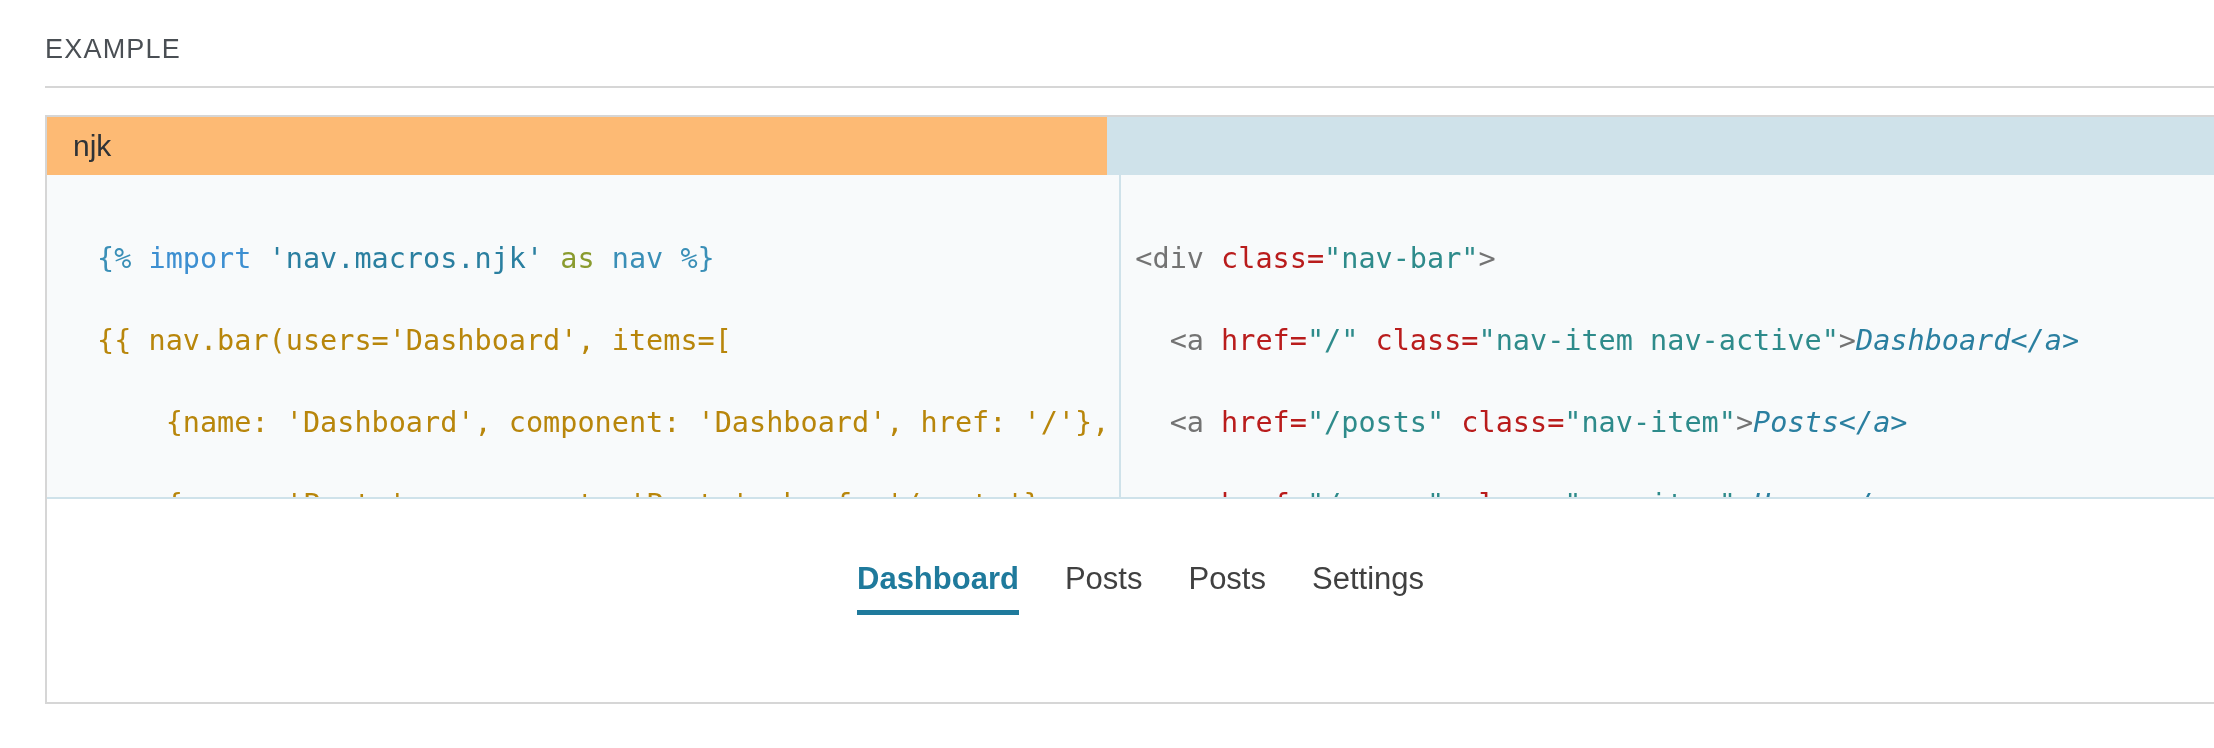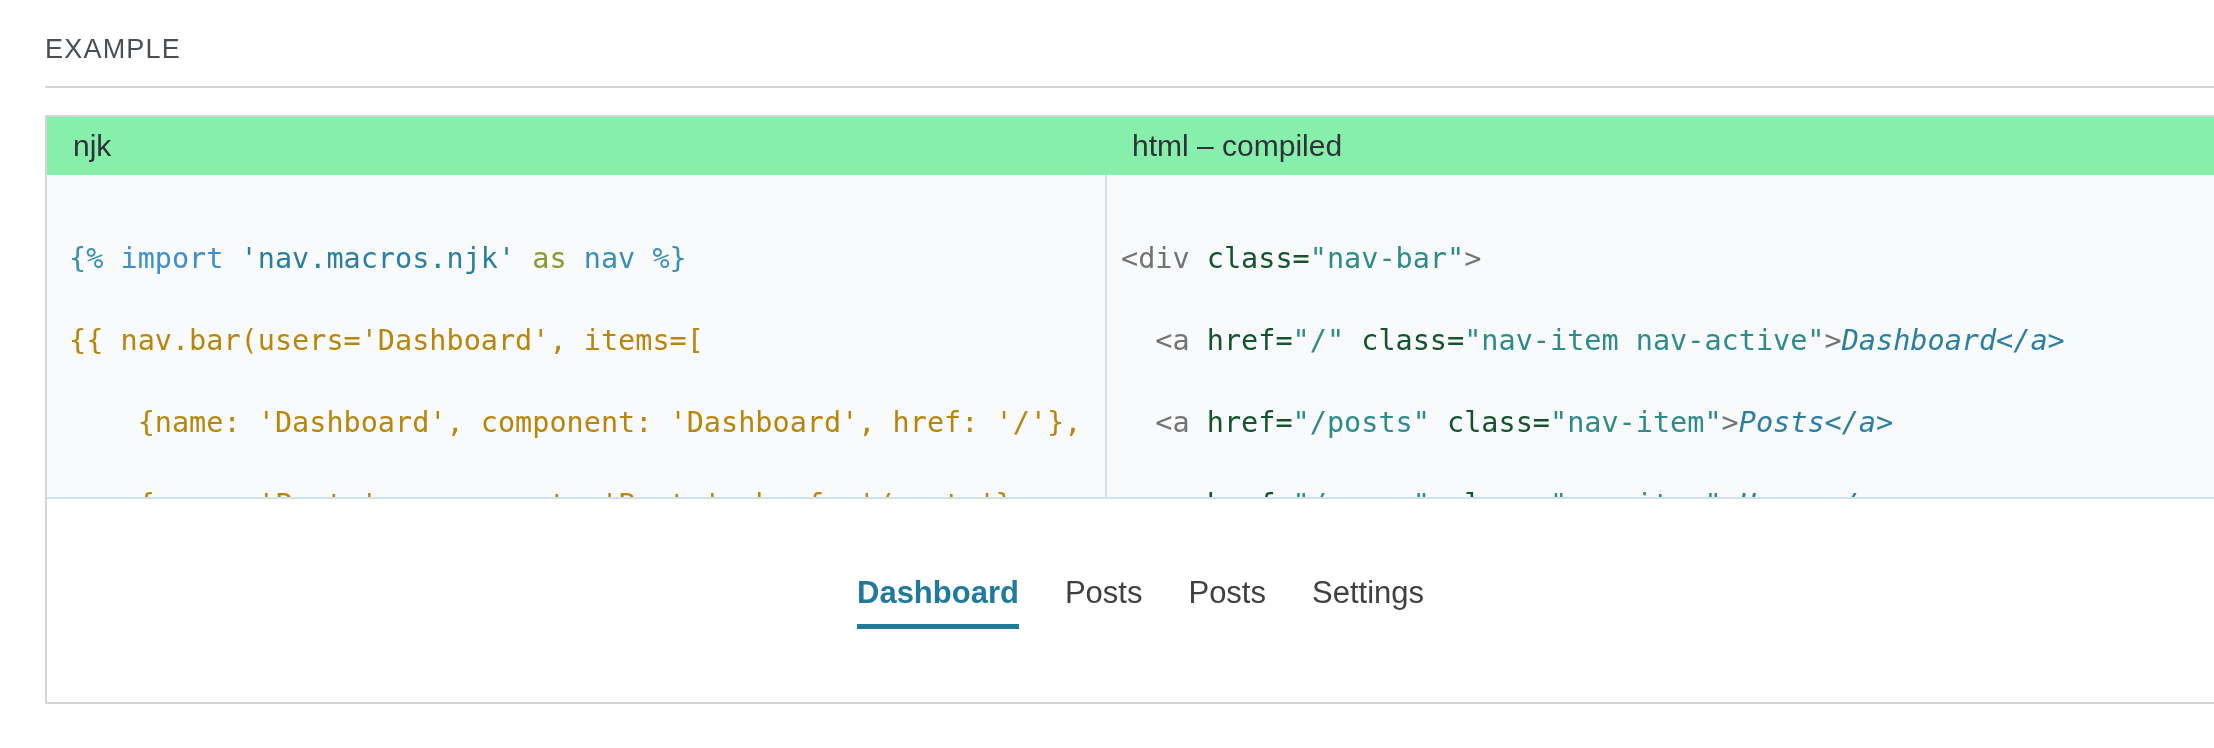--- a/index.html
+++ b/index.html
@@ -60,35 +60,36 @@
   .panes-header {
     display: flex;
     height: 58px;
     background: #cfe2ea;
   }
   .pane-head {
     box-sizing: border-box;
     display: flex;
     align-items: center;
     height: 58px;
-    background: #86efac;
+    background: #fdba74;
     color: #2f3337;
     font-size: 30px;
     padding-left: 26px;
     white-space: nowrap;
   }
   .pane-head.left  { width: 1060px; }
   .pane-head.right { width: 1109px; }
 
   
   .panes-body {
     display: flex;
     height: 322px;
     background: #f8fafb;
     border-bottom: 2px solid #cfe2ea;
+    padding-left: 28px;
   }
   .pane {
     box-sizing: border-box;
     height: 322px;
     background: #f8fafb;
     overflow: hidden;
     position: relative;
   }
   .pane.left  { width: 1060px; border-right: 2px solid #cfe2ea; }
   .pane.right { width: 1107px; }
@@ -107,34 +108,34 @@
   .code .line { height: 41px; white-space: pre; }
 
   
   .t-punct   { color: #3a8fb7; }
   .t-kw      { color: #3d8fd1; }
   .t-str     { color: #2a7fa0; }
   .t-op      { color: #8a9b2e; }
   .t-name    { color: #3a8fb7; }
   .t-gold    { color: #b8860b; }
   .t-tag     { color: #737373; }
-  .t-attr    { color: #14532d; }
+  .t-attr    { color: #b91c1c; }
   .t-val     { color: #2e8b8b; }
   .t-text    { color: #2a7fa0; font-style: italic; }
 
   
   .preview {
     height: 205px;
     background: #ffffff;
     position: relative;
   }
   .nav-bar {
     position: absolute;
     left: 810px;
-    top: 76px;
+    top: 62px;
     display: flex;
     align-items: flex-start;
     gap: 46px;
   }
   .nav-item {
     font-family: "Liberation Sans", sans-serif;
     font-size: 31px;
     color: #404040;
     text-decoration: none;
     white-space: nowrap;
@@ -152,21 +153,20 @@
 
 <div class="page">
 
   <div class="example-label">EXAMPLE</div>
   <div class="example-rule"></div>
 
   <div class="example-box">
 
     <div class="panes-header">
       <div class="pane-head left">njk</div>
-      <div class="pane-head right">html – compiled</div>
     </div>
 
     <div class="panes-body">
 
       <div class="pane left">
         <div class="code">
 <div class="line"><span class="t-punct">{%</span><span class="t-kw"> import</span><span class="t-str"> 'nav.macros.njk'</span><span class="t-op"> as</span><span class="t-name"> nav</span><span class="t-punct"> %}</span></div>
 <div class="line t-gold">{{ nav.bar(users='Dashboard', items=[</div>
 <div class="line t-gold">    {name: 'Dashboard', component: 'Dashboard', href: '/'},</div>
 <div class="line t-gold">    {name: 'Posts', component: 'Posts', href: '/posts'},</div>

